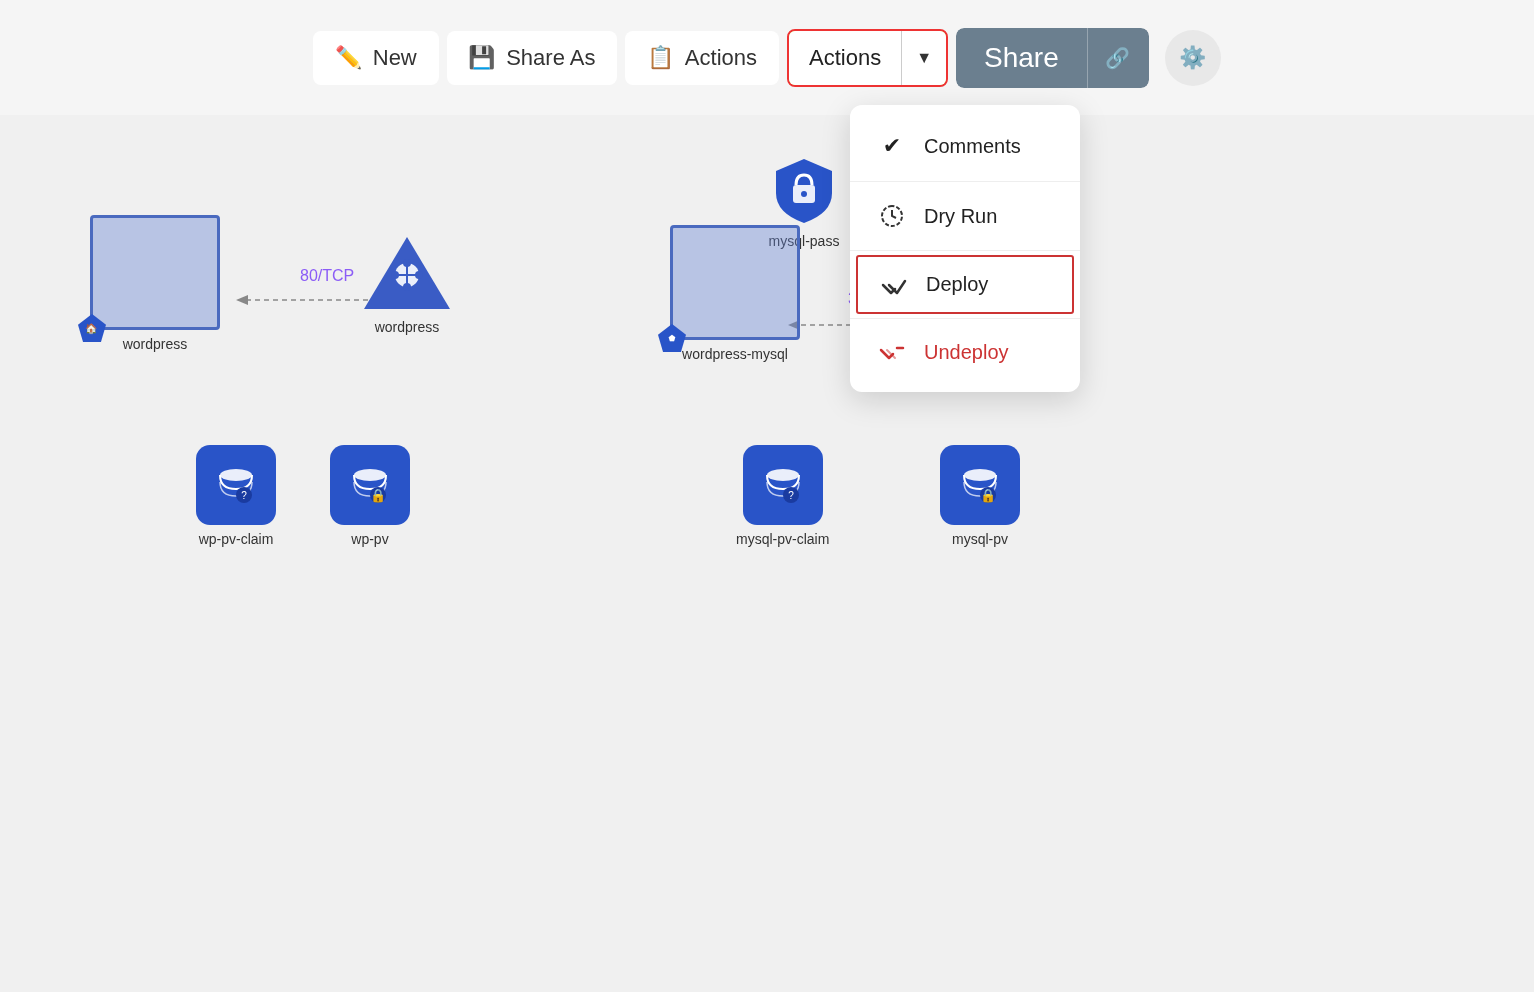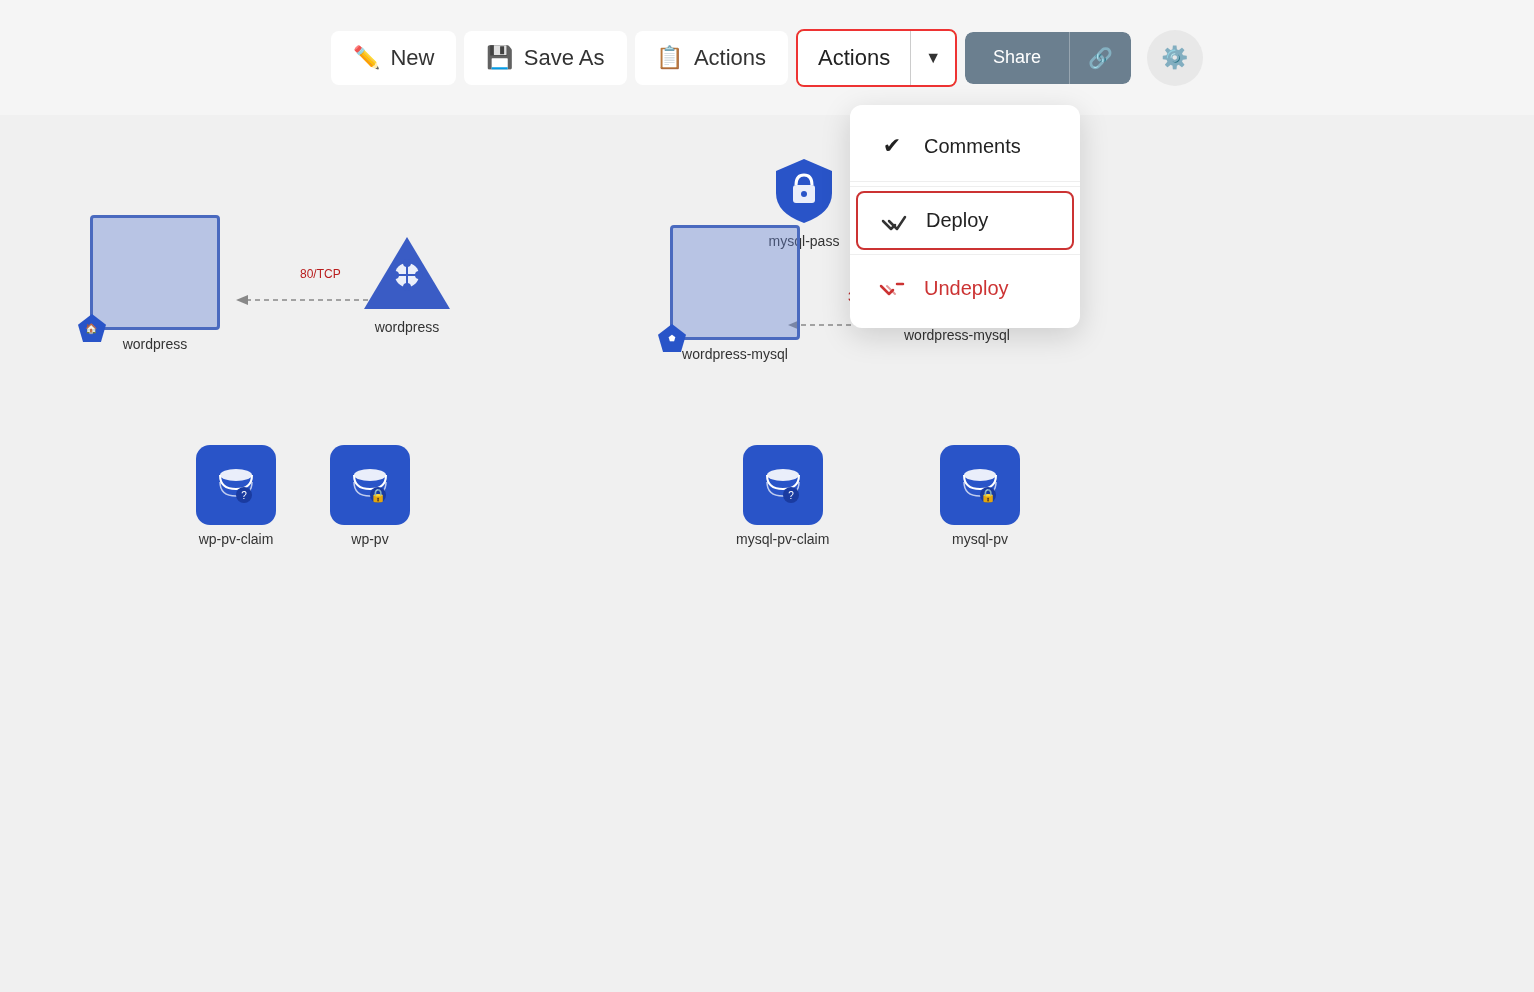--- a/index.html
+++ b/index.html
@@ -133,21 +133,21 @@
       justify-content: center;
     }
 
     
     .share-btn {
       padding: 14px 28px;
       background: #6b7f8f;
       color: white;
       border: none;
       border-radius: 8px 0 0 8px;
-      font-size: 18px;
+      font-size: 28px;
       cursor: pointer;
       font-weight: 500;
       text-align: center;
     }
     .link-btn {
       padding: 14px 18px;
       background: #6b7f8f;
       color: white;
       border: none;
       border-left: 1px solid rgba(255,255,255,0.3);
@@ -226,38 +226,38 @@
       background: #2954c8;
       border-radius: 14px;
       display: flex;
       align-items: center;
       justify-content: center;
     }
 
     
     .connector-label {
       position: absolute;
-      font-size: 12px;
-      color: #b91c1c;
+      font-size: 16px;
+      color: #8b5cf6;
       background: transparent;
     }
   </style>
 </head>
 <body>
 
 <div class="toolbar">
 
   <button class="toolbar-btn">
     <span class="btn-icon">✏️</span>
     <span>New</span>
   </button>
 
   <button class="toolbar-btn">
     <span class="btn-icon">💾</span>
-    <span>Save As</span>
+    <span>Share As</span>
   </button>
 
   <button class="toolbar-btn">
     <span class="btn-icon">📋</span>
     <span>Actions</span>
   </button>
 
   <div class="actions-group">
     <button class="actions-main">
       <span>Actions</span>
@@ -266,22 +266,31 @@
       <span>▼</span>
     </button>
   </div>
 
   <div class="dropdown-menu" style="left: auto; transform: none; position: absolute; top: 105px; left: 850px;">
     <button class="dropdown-item">
       <span class="drop-icon">✔</span>
       <span>Comments</span>
     </button>
     <div class="dropdown-divider"></div>
+    <button class="dropdown-item">
+      <span class="drop-icon">
+        <svg width="24" height="24" viewBox="0 0 24 24" fill="none" stroke="#333" stroke-width="2">
+          <path d="M12 2a10 10 0 1 0 0 20A10 10 0 0 0 12 2z" stroke-dasharray="4 2"></path>
+          <path d="M12 6v6l4 2" stroke="#333" stroke-width="2"></path>
+        </svg>
+      </span>
+      <span>Dry Run</span>
+    </button>
     <div class="dropdown-divider"></div>
-    <button class="dropdown-item highlighted" style="border:2.5px solid #cc3333; border-radius:8px; margin:2px 6px; width:calc(100% - 12px); padding:16px 22px;">
+    <button class="dropdown-item highlighted" style="border:2.5px solid #cc3333; border-radius:3px; margin:2px 6px; width:calc(100% - 12px); padding:16px 22px;">
       <span class="drop-icon">
         <svg width="26" height="20" viewBox="0 0 26 20" fill="none">
           <path d="M2 10 L10 18 L14 14" stroke="#333" stroke-width="2.5" stroke-linecap="round" stroke-linejoin="round"></path>
           <path d="M8 10 L16 18 L24 6" stroke="#333" stroke-width="2.5" stroke-linecap="round" stroke-linejoin="round"></path>
         </svg>
       </span>
       <span>Deploy</span>
     </button>
     <div class="dropdown-divider"></div>
     <button class="dropdown-item danger">

